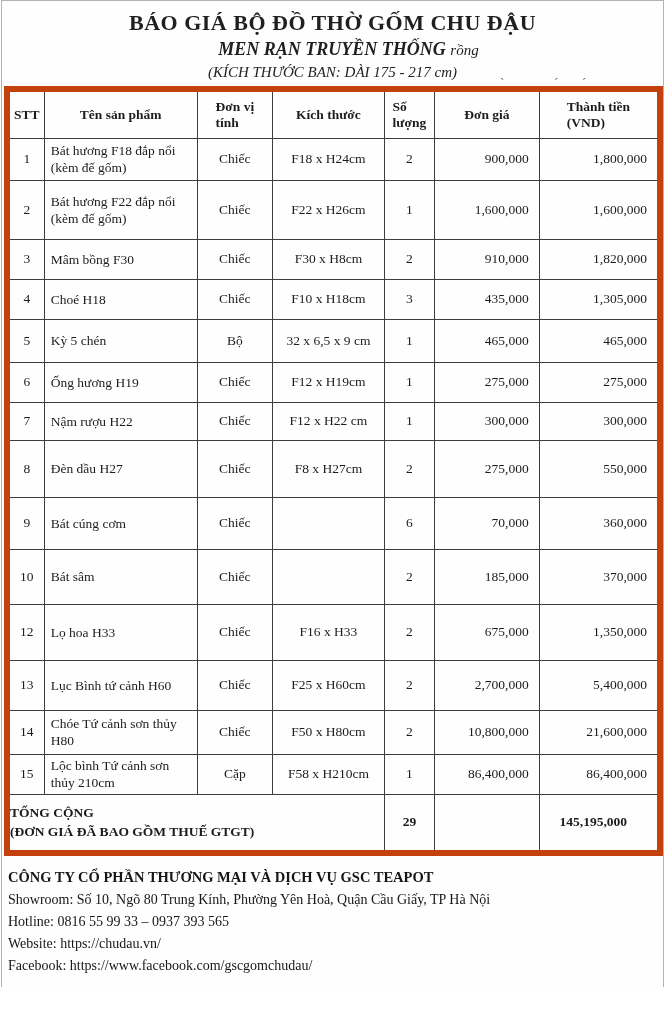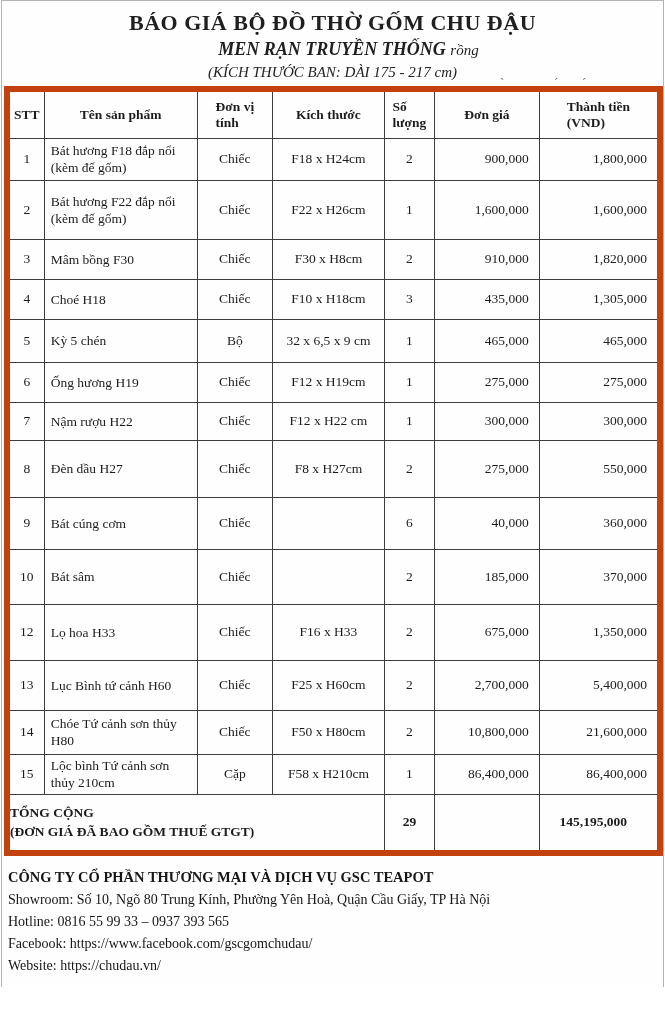--- a/index.html
+++ b/index.html
@@ -227,21 +227,21 @@
     <td class="c-price">275,000</td>
     <td class="c-total">550,000</td>
   </tr>
 
   <tr>
     <td class="c-stt">9</td>
     <td class="c-name">Bát cúng cơm</td>
     <td class="c-unit">Chiếc</td>
     <td class="c-size"></td>
     <td class="c-qty">6</td>
-    <td class="c-price">40,000</td>
+    <td class="c-price">70,000</td>
     <td class="c-total">360,000</td>
   </tr>
 
   <tr>
     <td class="c-stt">10</td>
     <td class="c-name">Bát sâm</td>
     <td class="c-unit">Chiếc</td>
     <td class="c-size"></td>
     <td class="c-qty">2</td>
     <td class="c-price">185,000</td>
@@ -299,17 +299,17 @@
         <td class="total-price"></td>
         <td class="total-sum">145,195,000</td>
       </tr>
     </tfoot>
   </table>
 
   <div class="footer">
     <div class="line company">CÔNG TY CỔ PHẦN THƯƠNG MẠI VÀ DỊCH VỤ GSC TEAPOT</div>
     <div class="line">Showroom: Số 10, Ngõ 80 Trung Kính, Phường Yên Hoà, Quận Cầu Giấy, TP Hà Nội</div>
     <div class="line">Hotline: 0816 55 99 33 – 0937 393 565</div>
+    <div class="line">Website: https://chudau.vn/</div>
     <div class="line">Facebook: https://www.facebook.com/gscgomchudau/</div>
-    <div class="line">Website: https://chudau.vn/</div>
   </div>
 
 </div>
 
 </body></html>

